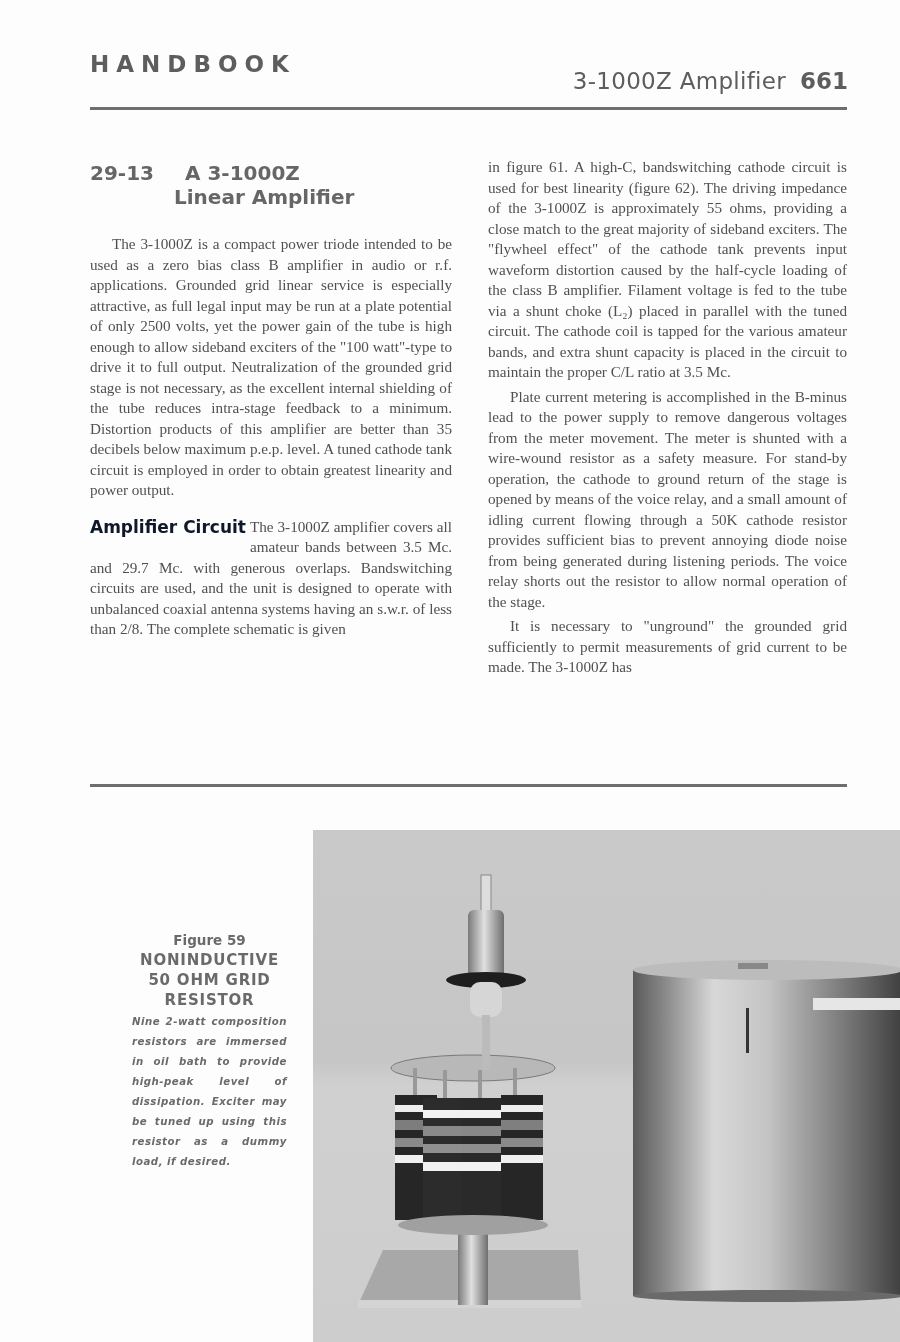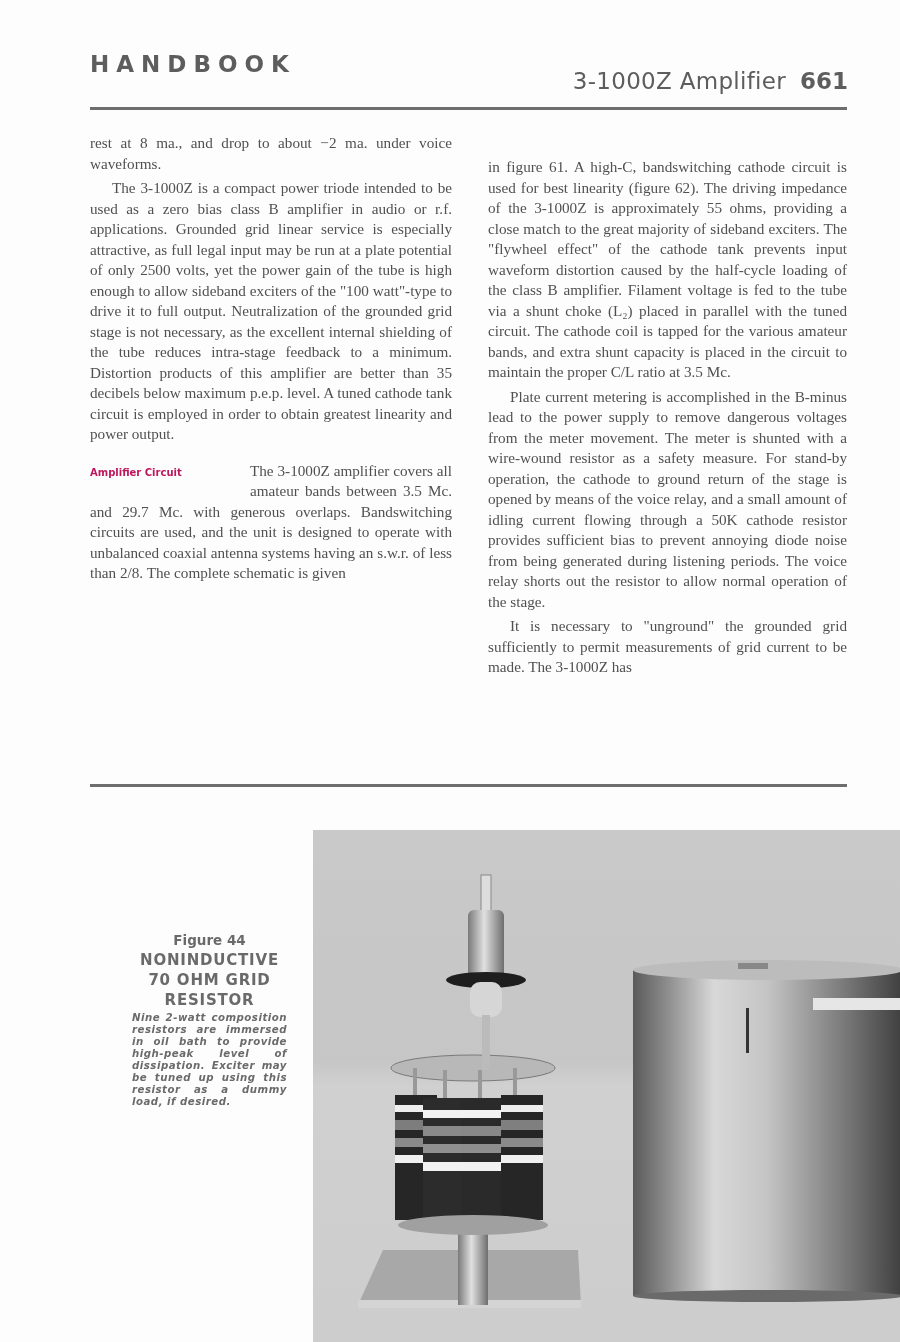--- a/index.html
+++ b/index.html
@@ -14,61 +14,65 @@
   .col { position:absolute; top:133px; width:362px; font-family:"Liberation Serif", serif; font-size:15.2px; line-height:20.5px; color:#505050; text-align:justify; }
   .col.left { left:90px; }
   .col.right { left:488px; width:359px;margin-top:24px; }
   .col p { margin:0; text-indent:0; }
   .col p.ind { text-indent:22px; }
   .col p + p.ind { margin-top:4px; }
   .sec-head { font-family:"DejaVu Sans", sans-serif; font-weight:bold; color:#666; font-size:20px; line-height:24px; margin:28px 0 23px 0; position:relative; height:50px; }
   .sec-head .num { position:absolute; left:0; top:0; }
   .sec-head .t1 { position:absolute; left:95px; top:0; }
   .sec-head .t2 { position:absolute; left:84px; top:24px; }
-  .sub { font-family:"DejaVu Sans", sans-serif; font-weight:bold; font-size:10px; color:#be185d; }
+  .sub { font-family:"DejaVu Sans", sans-serif; font-weight:bold; font-size:17px; color:#0f172a; }
   .runin { display:block; margin-top:16px; }
   .runin .lead { float:left; width:160px; height:40px; }
   .caption { position:absolute; left:132px; top:930px; width:155px; font-family:"DejaVu Sans", sans-serif; text-align:center; color:#6a6a6a; }
   .caption .fig { font-weight:bold; font-size:13.5px; line-height:20px; }
   .caption .ttl { font-weight:bold; font-size:15px; line-height:20px; letter-spacing:0.8px; }
-  .caption .desc { font-weight:bold; font-style:italic; font-size:10.2px; line-height:12px; text-align:justify; letter-spacing:0.5px; margin-top:2px; }
+  .caption .desc { font-weight:bold; font-style:italic; font-size:10.2px; line-height:20px; text-align:justify; letter-spacing:0.5px; margin-top:2px; }
   .photo { position:absolute; left:313px; top:830px; width:587px; height:512px; background:linear-gradient(180deg,#c9c9c9 0%,#c6c6c6 45%,#d0d0d0 50%,#cdcdcd 100%); overflow:hidden; }
 </style>
 </head>
 <body>
 
 <div>
   <div class="hdr-left">HANDBOOK</div>
   <div class="hdr-right">
     <span class="title">3-1000Z Amplifier</span><span class="pnum">661</span>
   </div>
 </div>
 <div class="rule top"></div>
 
 <div class="col left">
-  <p>rest at 8 ma., and drop to about −2 ma. under voice waveforms.</p>
+  <div class="sec-head">
+    <span class="num">29-13</span>
+    <span class="t1">A 3-1000Z</span>
+    <span class="t2">Linear Amplifier</span>
+  </div>
   <p class="ind">The 3-1000Z is a compact power triode intended to be used as a zero bias class B amplifier in audio or r.f. applications. Grounded grid linear service is especially attractive, as full legal input may be run at a plate potential of only 2500 volts, yet the power gain of the tube is high enough to allow sideband exciters of the "100 watt"-type to drive it to full output. Neutralization of the grounded grid stage is not necessary, as the excellent internal shielding of the tube reduces intra-stage feedback to a minimum. Distortion products of this amplifier are better than 35 decibels below maximum p.e.p. level. A tuned cathode tank circuit is employed in order to obtain greatest linearity and power output.</p>
   <div class="runin">
     <span class="lead"><span class="sub">Amplifier Circuit</span></span>
     <span>The 3-1000Z amplifier covers all amateur bands between 3.5 Mc. and 29.7 Mc. with generous overlaps. Bandswitching circuits are used, and the unit is designed to operate with unbalanced coaxial antenna systems having an s.w.r. of less than 2/8. The complete schematic is given</span>
   </div>
 </div>
 
 <div class="col right">
   <p>in figure 61. A high-C, bandswitching cathode circuit is used for best linearity (figure 62). The driving impedance of the 3-1000Z is approximately 55 ohms, providing a close match to the great majority of sideband exciters. The "flywheel effect" of the cathode tank prevents input waveform distortion caused by the half-cycle loading of the class B amplifier. Filament voltage is fed to the tube via a shunt choke (L₂) placed in parallel with the tuned circuit. The cathode coil is tapped for the various amateur bands, and extra shunt capacity is placed in the circuit to maintain the proper C/L ratio at 3.5 Mc.</p>
   <p class="ind">Plate current metering is accomplished in the B-minus lead to the power supply to remove dangerous voltages from the meter movement. The meter is shunted with a wire-wound resistor as a safety measure. For stand-by operation, the cathode to ground return of the stage is opened by means of the voice relay, and a small amount of idling current flowing through a 50K cathode resistor provides sufficient bias to prevent annoying diode noise from being generated during listening periods. The voice relay shorts out the resistor to allow normal operation of the stage.</p>
   <p class="ind">It is necessary to "unground" the grounded grid sufficiently to permit measurements of grid current to be made. The 3-1000Z has</p>
 </div>
 
 <div class="rule bottom"></div>
 
 <div class="caption">
-  <div class="fig">Figure 44</div>
+  <div class="fig">Figure 59</div>
   <div class="ttl">NONINDUCTIVE</div>
-  <div class="ttl">70 OHM GRID</div>
+  <div class="ttl">50 OHM GRID</div>
   <div class="ttl">RESISTOR</div>
   <div class="desc">Nine 2-watt composition resistors are immersed in oil bath to provide high-peak level of dissipation. Exciter may be tuned up using this resistor as a dummy load, if desired.</div>
 </div>
 
 <div class="photo">
   <svg width="587" height="512" viewBox="0 0 587 512">
     <defs>
       <linearGradient id="can" x1="0" x2="1" y1="0" y2="0">
         <stop offset="0" stop-color="#5a5a5a"></stop>
         <stop offset="0.12" stop-color="#8a8a8a"></stop>

